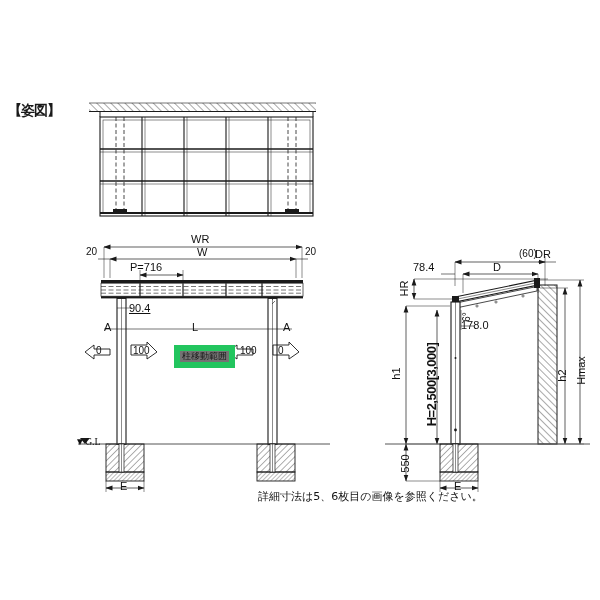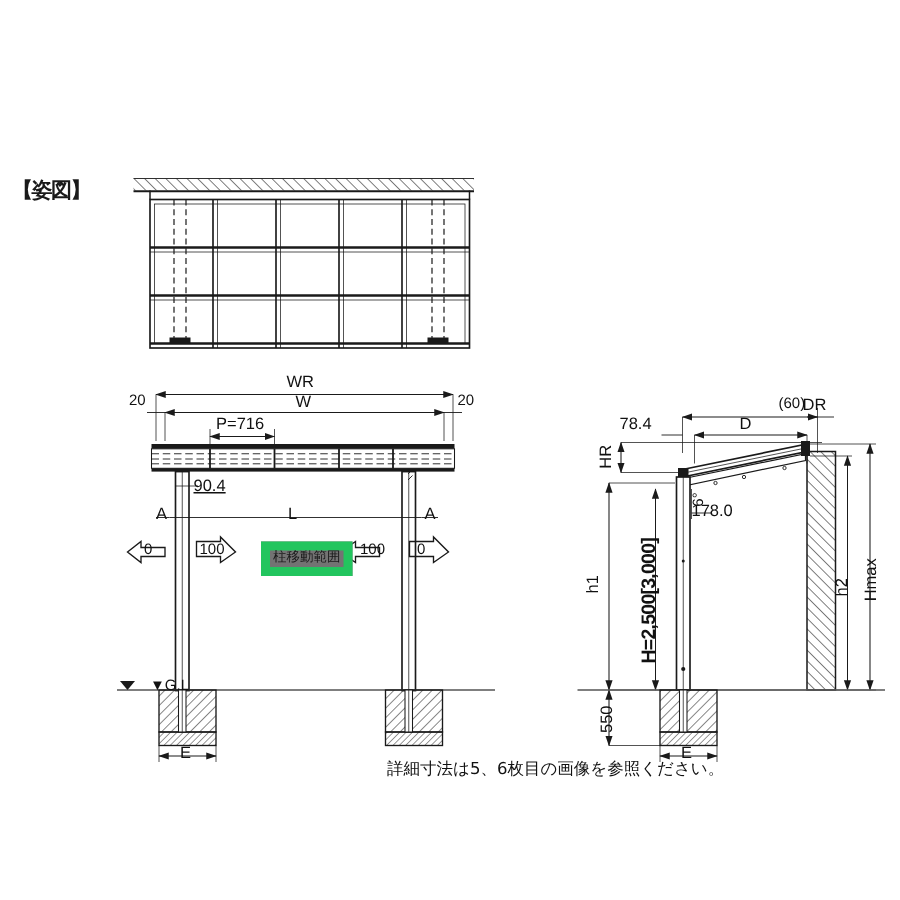--- a/index.html
+++ b/index.html
@@ -9,21 +9,21 @@
   body {
     width: 600px; height: 600px;
     position: relative;
     font-family: "Liberation Sans", "DejaVu Sans", sans-serif;
     color: #1a1a1a;
     overflow: hidden;
   }
   #sheet {
     position: absolute;
     left: 0; top: 0;
-    width: 600px; height: 459px; margin-top: 16px;
+    width: 600px; height: 459px;
   }
   .lbl {
     position: absolute;
     font-size: 11px;
     line-height: 1;
     color: #111;
     white-space: nowrap;
     letter-spacing: 0px;
   }
   .lbl.sm { font-size: 10px; }
@@ -333,33 +333,33 @@
       </g>
     </g>
   </svg>
 
   <div class="title-tag jp">【姿図】</div>
 
   <div class="lbl" style="left:191px; top:234px;">WR</div>
   <div class="lbl" style="left:197px; top:247px;">W</div>
   <div class="lbl sm" style="left:86px; top:247px;">20</div>
   <div class="lbl sm" style="left:305px; top:247px;">20</div>
-  <div class="lbl" style="left:144px; top:262px;">P=716</div>
+  <div class="lbl" style="left:130px; top:262px;">P=716</div>
   <div class="lbl" style="left:129px; top:303px;text-decoration:underline;">90.4</div>
   <div class="lbl" style="left:104px; top:322px;">A</div>
   <div class="lbl" style="left:283px; top:322px;">A</div>
   <div class="lbl" style="left:192px; top:322px;">L</div>
 
   <div class="lbl sm" style="left:96px; top:346px;">0</div>
   <div class="lbl sm" style="left:133px; top:346px;">100</div>
   <div class="lbl sm" style="left:240px; top:346px;">100</div>
   <div class="lbl sm" style="left:278px; top:346px;">0</div>
   <div class="boxed jp" style="left:174px; top:345px;">柱移動範囲</div>
 
-  <div class="lbl sm" style="left:100px; top:437px;">▼G.L</div>
+  <div class="lbl sm" style="left:75px; top:437px;font-family:Liberation Serif, serif;">▼G.L</div>
   <div class="lbl" style="left:120px; top:481px;">E</div>
 
   <div class="lbl" style="left:487px; top:249px;padding-left:48px;">DR</div>
   <div class="lbl" style="left:493px; top:262px;">D</div>
   <div class="lbl sm" style="left:519px; top:249px;">(60)</div>
   <div class="lbl" style="left:413px; top:262px;text-align:right;">78.4</div>
   <div class="lbl rot" style="left:397px; top:283px; transform:rotate(-90deg);">HR</div>
   <div class="lbl sm rot" style="left:462px; top:312px; transform:rotate(-90deg);">6°</div>
   <div class="lbl" style="left:461px; top:320px;">178.0</div>
   <div class="lbl rot" style="left:390px; top:368px; transform:rotate(-90deg);">h1</div>

